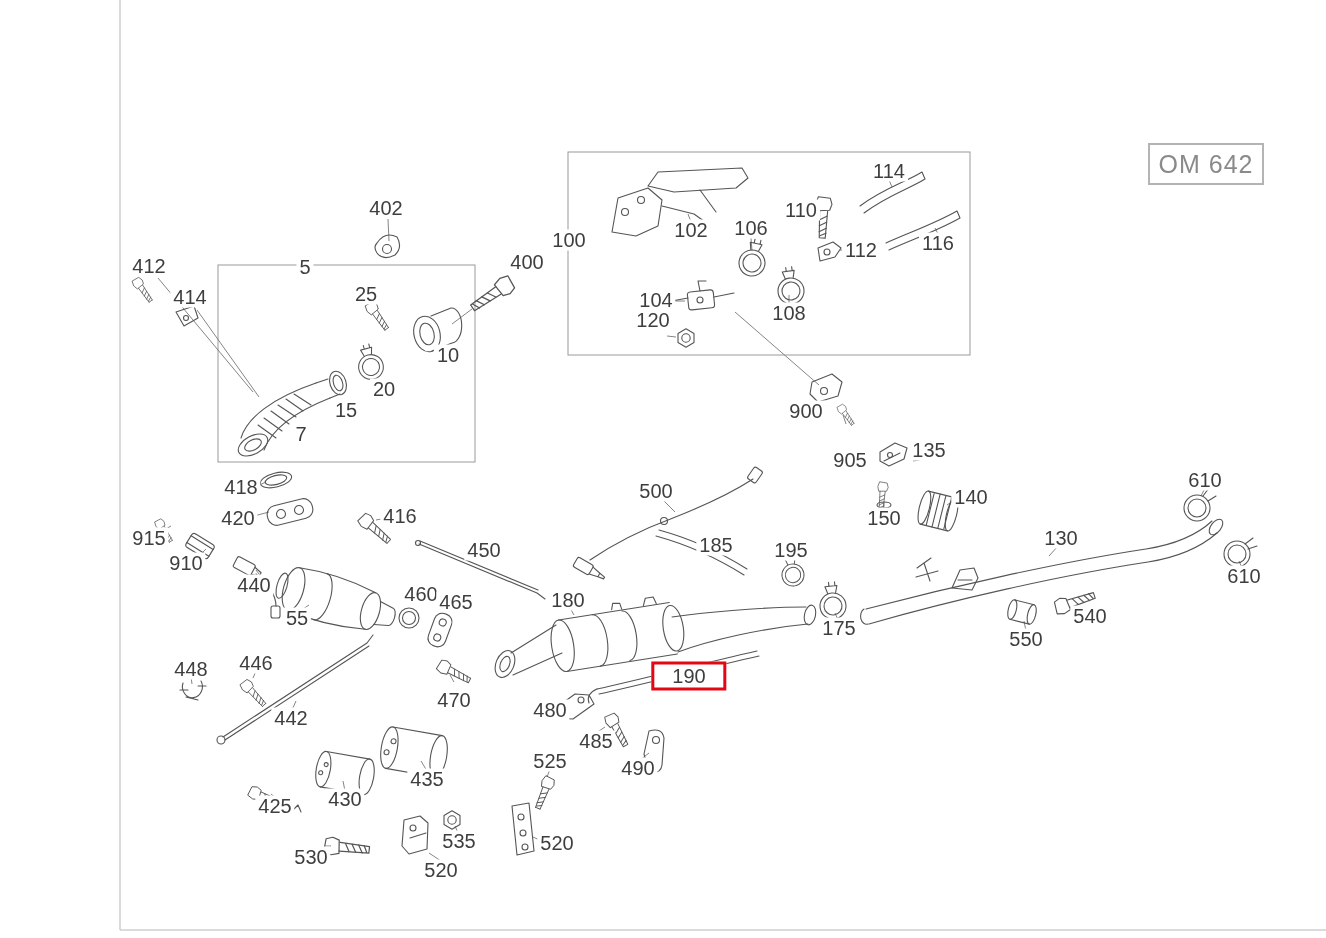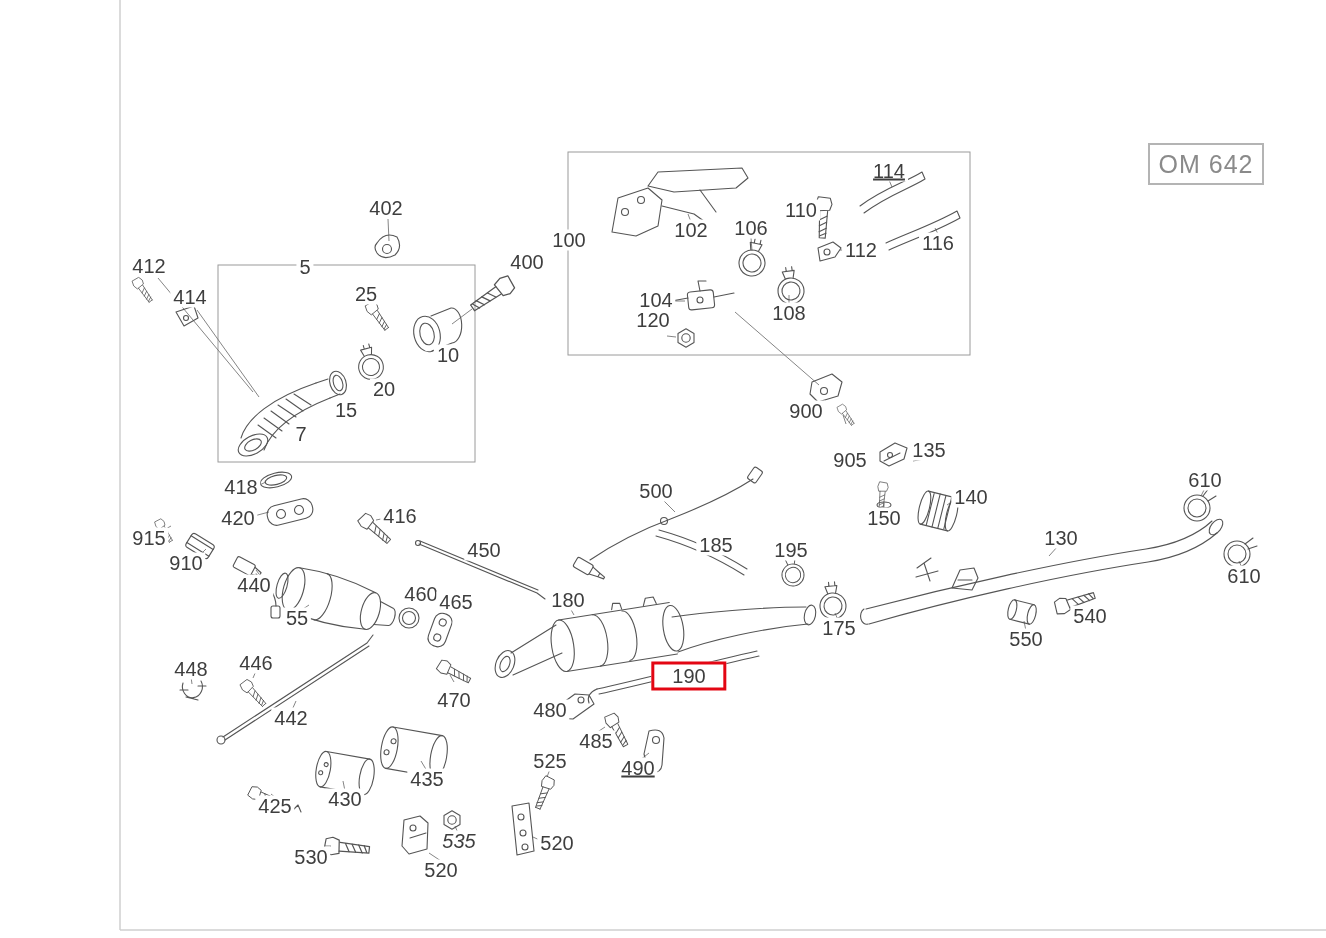--- a/index.html
+++ b/index.html
@@ -319,21 +319,21 @@
       <span class="part-label" style="left: 386px; top: 208px;">402</span>
       <span class="part-label" style="left: 149px; top: 266px;">412</span>
       <span class="part-label" style="left: 190px; top: 297px;">414</span>
       <span class="part-label" style="left: 305px; top: 267px;">5</span>
       <span class="part-label" style="left: 366px; top: 294px;">25</span>
       <span class="part-label" style="left: 527px; top: 262px;">400</span>
       <span class="part-label" style="left: 569px; top: 240px;">100</span>
       <span class="part-label" style="left: 691px; top: 230px;">102</span>
       <span class="part-label" style="left: 751px; top: 228px;">106</span>
       <span class="part-label" style="left: 801px; top: 210px;">110</span>
-      <span class="part-label" style="left: 889px; top: 171px; text-decoration: underline;">114</span>
+      <span class="part-label" style="left: 889px; top: 171px;">114</span>
       <span class="part-label" style="left: 861px; top: 250px;">112</span>
       <span class="part-label" style="left: 938px; top: 243px;">116</span>
       <span class="part-label" style="left: 656px; top: 300px;">104</span>
       <span class="part-label" style="left: 789px; top: 313px;">108</span>
       <span class="part-label" style="left: 653px; top: 320px;">120</span>
       <span class="part-label" style="left: 448px; top: 355px; text-align: right;">10</span>
       <span class="part-label" style="left: 384px; top: 389px;">20</span>
       <span class="part-label" style="left: 346px; top: 410px;">15</span>
       <span class="part-label" style="left: 301px; top: 434px;">7</span>
       <span class="part-label" style="left: 806px; top: 411px;">900</span>
@@ -360,27 +360,27 @@
       <span class="part-label" style="left: 568px; top: 600px;">180</span>
       <span class="part-label" style="left: 839px; top: 628px;">175</span>
       <span class="part-label" style="left: 1026px; top: 639px;">550</span>
       <span class="part-label" style="left: 1090px; top: 616px;">540</span>
       <span class="part-label" style="left: 191px; top: 669px;">448</span>
       <span class="part-label" style="left: 256px; top: 663px;">446</span>
       <span class="part-label" style="left: 454px; top: 690px; margin-top: 10px;">470</span>
       <span class="part-label" style="left: 291px; top: 718px;">442</span>
       <span class="part-label" style="left: 550px; top: 710px;">480</span>
       <span class="part-label" style="left: 596px; top: 741px;">485</span>
-      <span class="part-label" style="left: 638px; top: 768px; text-decoration: underline;">490</span>
+      <span class="part-label" style="left: 638px; top: 768px;">490</span>
       <span class="part-label" style="left: 550px; top: 761px;">525</span>
       <span class="part-label" style="left: 427px; top: 779px;">435</span>
       <span class="part-label" style="left: 345px; top: 799px;">430</span>
       <span class="part-label" style="left: 275px; top: 806px;">425</span>
       <span class="part-label" style="left: 311px; top: 857px;">530</span>
-      <span class="part-label" style="left: 459px; top: 841px; font-style: italic;">535</span>
+      <span class="part-label" style="left: 459px; top: 841px;">535</span>
       <span class="part-label" style="left: 441px; top: 870px;">520</span>
       <span class="part-label" style="left: 557px; top: 843px;">520</span>
       <span class="part-label highlighted" style="left: 689px; top: 676px; border-color: rgb(227, 6, 19);">190</span>
     </div>
 
   <div class="om-box">
     <span>OM 642</span>
   </div>
 
 </div>

